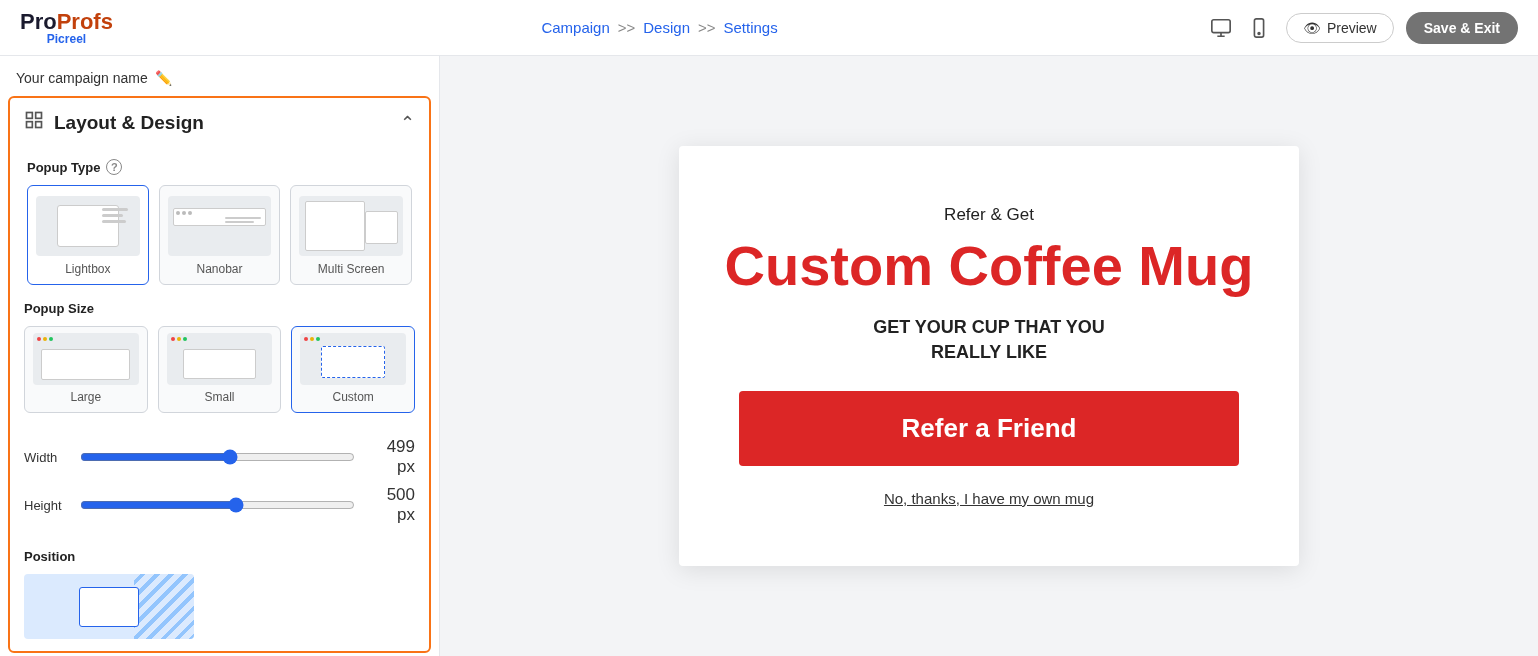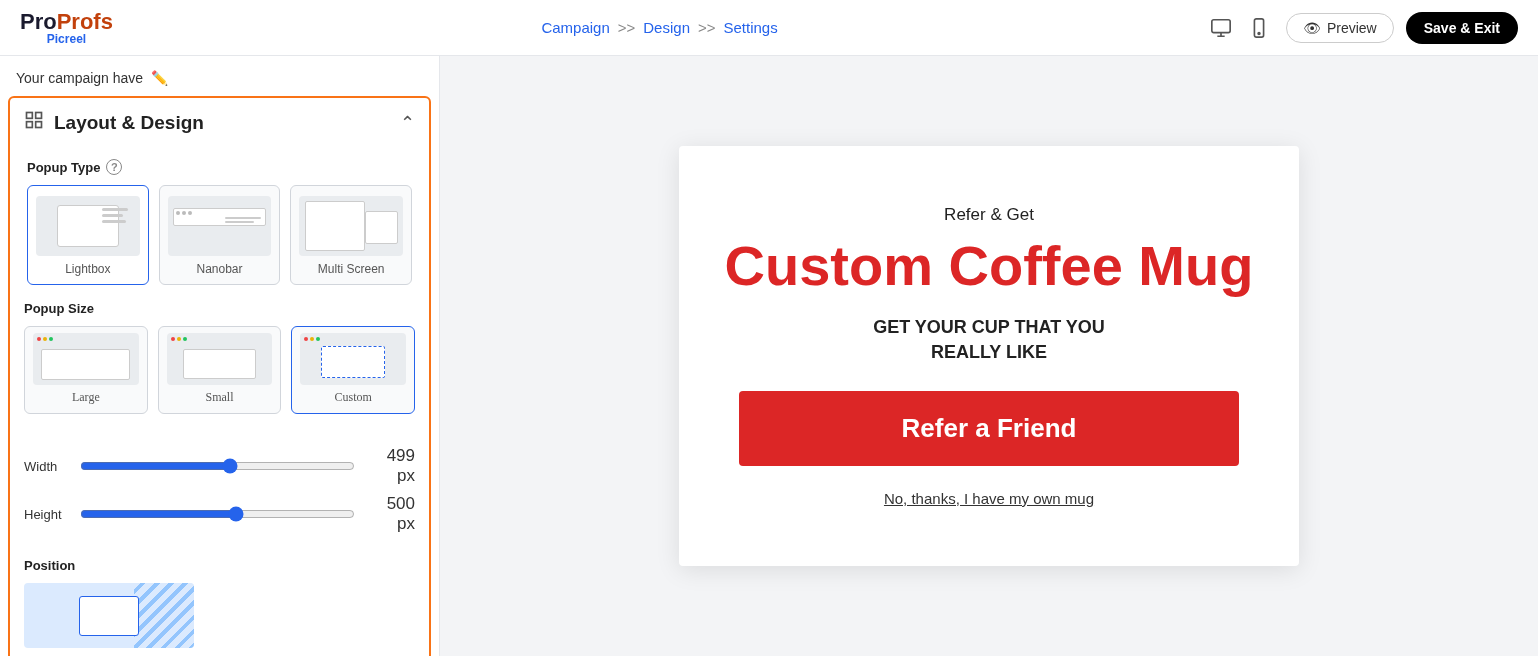--- a/index.html
+++ b/index.html
@@ -22,21 +22,21 @@
     .header-right { display: flex; align-items: center; gap: 12px; }
     .device-icons { display: flex; gap: 8px; align-items: center; }
     .device-icon { width: 30px; height: 30px; display: flex; align-items: center; justify-content: center; cursor: pointer; color: #555; }
     .device-icon svg { width: 22px; height: 22px; }
     .btn-preview {
       border: 1.5px solid #ccc; background: #fff; padding: 6px 16px;
       border-radius: 20px; cursor: pointer; font-size: 14px; color: #333;
       display: flex; align-items: center; gap: 6px;
     }
     .btn-save-exit {
-      background: #000000; color: #fff; border: none; padding: 8px 18px;
+      background: #737373; color: #fff; border: none; padding: 8px 18px;
       border-radius: 20px; cursor: pointer; font-size: 14px; font-weight: 600;
     }
 
     
     .main-layout { display: flex; height: calc(100vh - 56px); }
 
     
     .sidebar {
       width: 440px; min-width: 440px; border-right: 1px solid #e5e7eb;
       background: #fff; overflow-y: auto; position: relative;
@@ -87,21 +87,21 @@
     .nano-dot { width: 4px; height: 4px; border-radius: 50%; background: #bbb; }
     .nano-lines { position: absolute; top: 33%; right: 10%; width: 35%; }
     .nano-line-sm { height: 2px; background: #ccc; margin-bottom: 2px; border-radius: 1px; }
 
     
     .ms-main { position: absolute; left: 5%; top: 8%; width: 58%; height: 84%; background: #fff; border: 1px solid #ccc; border-radius: 2px; }
     .ms-side { position: absolute; right: 5%; top: 25%; width: 32%; height: 55%; background: #fff; border: 1px solid #ccc; border-radius: 2px; }
 
     
     .popup-size-section { padding: 4px 14px 12px; }
-    .size-grid { display: flex; gap: 10px; margin-bottom: 32px; font-family: Liberation Serif, serif; }
+    .size-grid { display: flex; gap: 10px; margin-bottom: 24px; }
     .size-card {
       flex: 1; border: 1.5px solid #d1d5db; border-radius: 6px; padding: 6px 8px 8px;
       display: flex; flex-direction: column; align-items: center; cursor: pointer; background: #f9fafb;
     }
     .size-card.selected { border-color: #2563eb; }
     .size-preview { width: 100%; height: 52px; position: relative; overflow: hidden; border-radius: 4px; margin-bottom: 5px; background: #e9ecef; }
     .size-label { font-size: 12px; color: #555; }
 
     
     .sz-dots { display: flex; gap: 2px; padding: 4px; }
@@ -199,21 +199,21 @@
       <span>Preview</span>
     </button>
     <button class="btn-save-exit">Save &amp; Exit</button>
   </div>
 </header>
 
 <div class="main-layout">
 
   <div class="sidebar">
     <div class="campaign-name-row">
-      <span>Your campaign have</span>
+      <span>Your campaign name</span>
       <span class="edit-icon">✏️</span>
     </div>
 
     <div class="section">
       <div class="section-header">
         <div class="section-header-left">
           <span class="section-icon">
             <svg width="20" height="20" viewBox="0 0 24 24" fill="none" stroke="currentColor" stroke-width="2">
                 <rect x="3" y="3" width="7" height="7"></rect>
                 <rect x="14" y="3" width="7" height="7"></rect>

